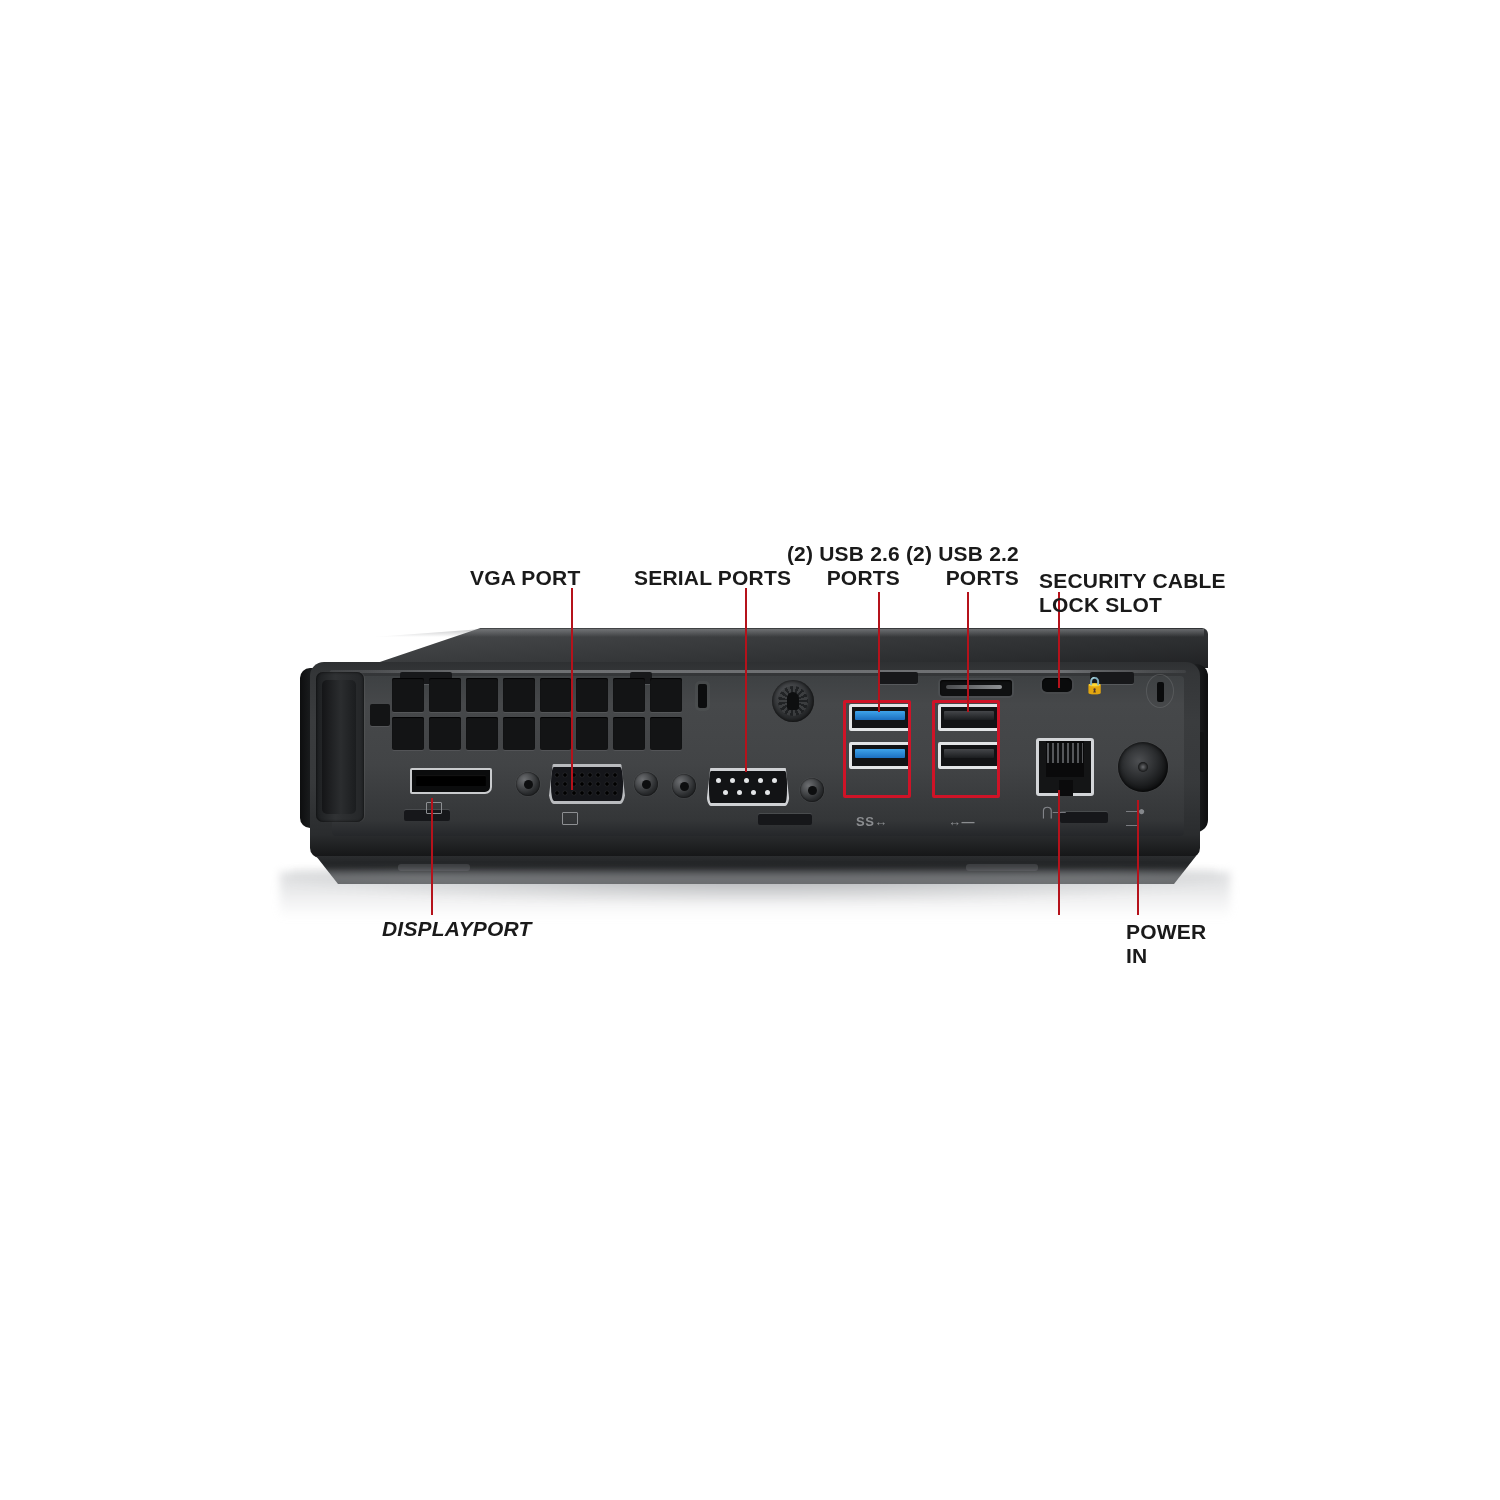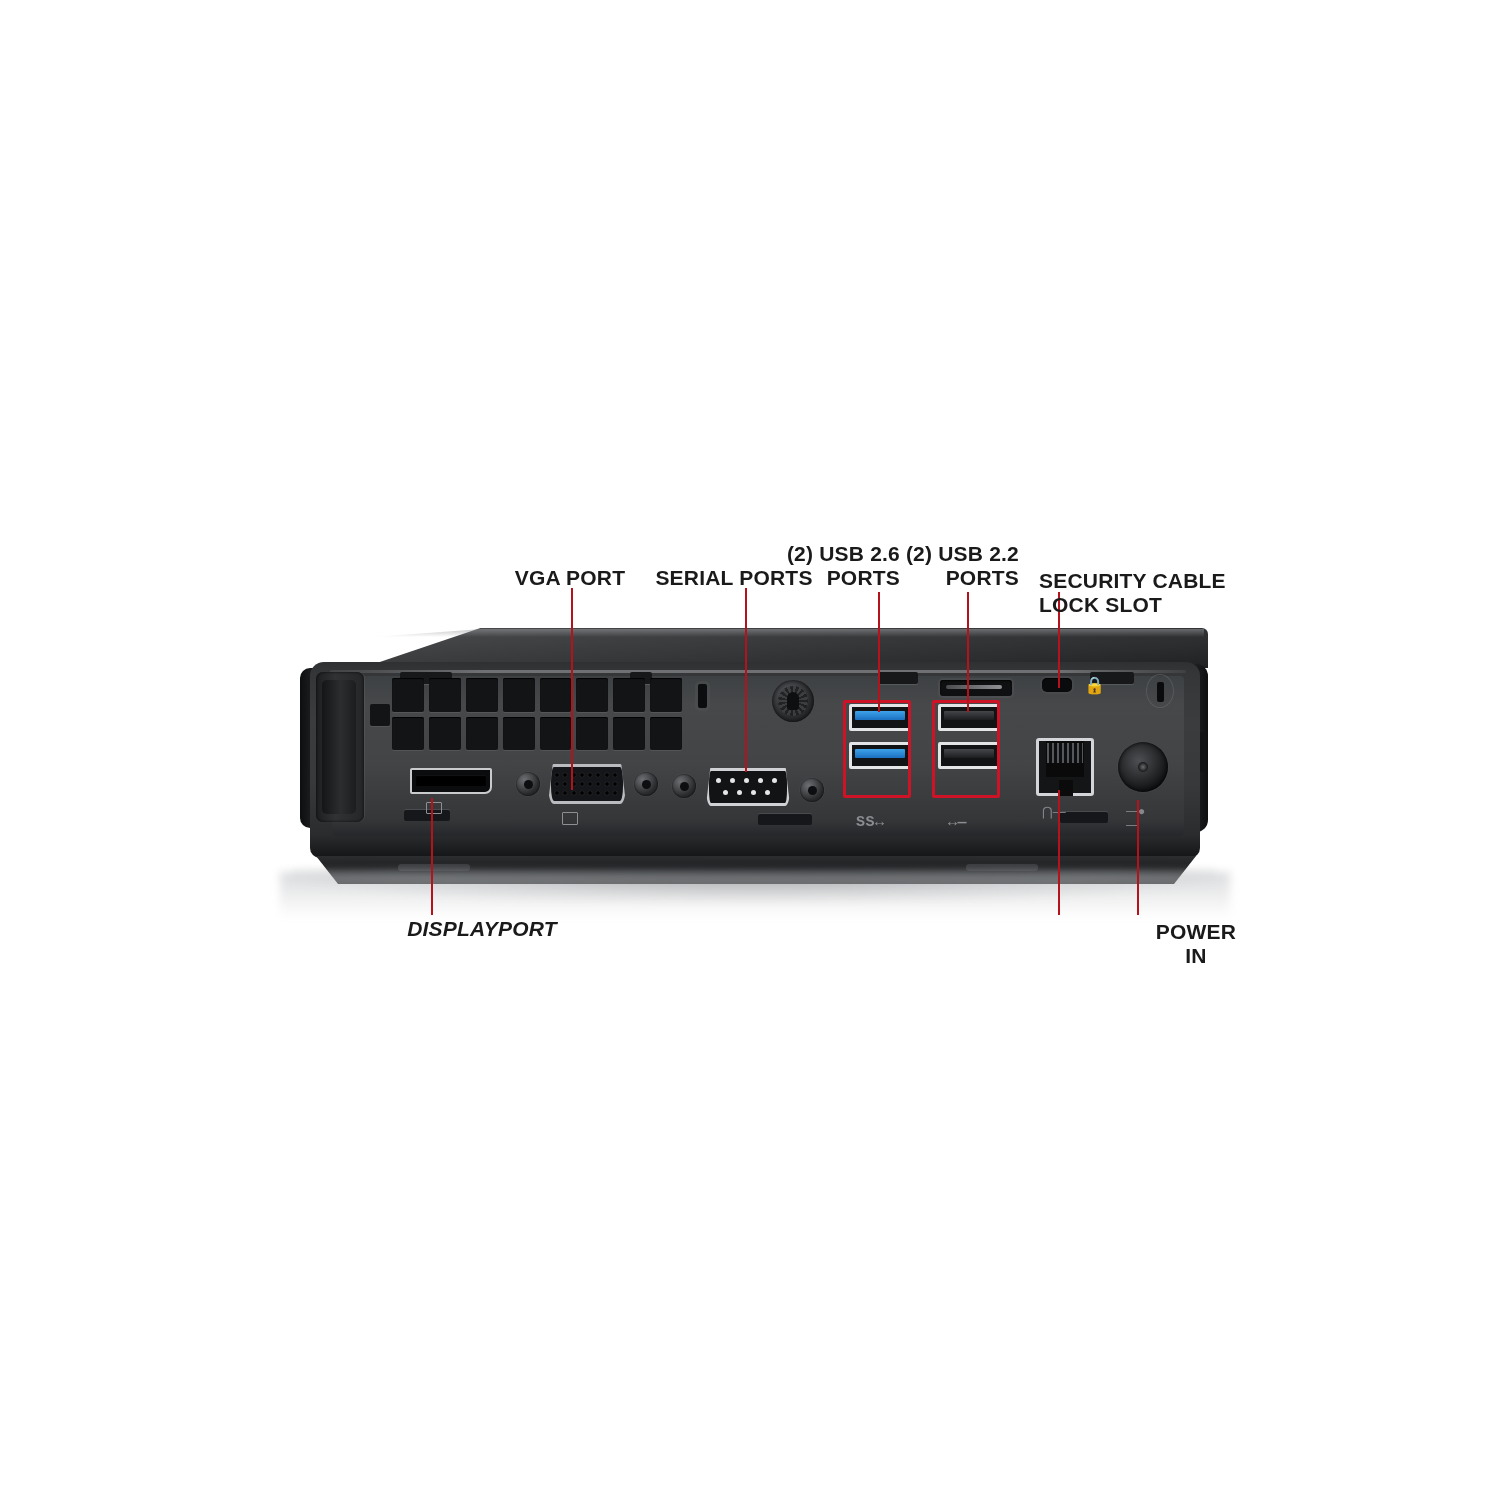--- a/index.html
+++ b/index.html
@@ -27,21 +27,21 @@
   .label {
     position: absolute;
     color: #1a1a1a;
     font-weight: bold;
     font-size: 21px;
     line-height: 24px;
     letter-spacing: 0.2px;
     white-space: pre-line;
     font-family: "Liberation Sans", sans-serif;
   }
-  .label.center { text-align: center; }
+  .label.center { text-align: left; }
   .label.right  { text-align: right; }
   .label.left   { text-align: left; }
 
   
   .leader {
     position: absolute;
     width: 2px;
     background: #b5121b;
   }
 
@@ -340,24 +340,24 @@
     width: 52px; height: 19px;
     background: #09090a;
     border-radius: 1px;
     z-index: -1;
   }
 
   
   .usb-logo {
     position: absolute;
     color: #8b8d90;
-    font-size: 15px;
+    font-size: 13px;
     font-weight: bold;
     letter-spacing: .5px;
-    font-family: Liberation Mono, monospace;
+    font-family: Liberation Sans, sans-serif;
   }
 
   
   .rj45 {
     position: absolute;
     left: 736px; top: 110px;
     width: 58px; height: 58px;
     background: #141516;
     border: 3px solid #d3d5d8;
     box-sizing: border-box;
@@ -675,16 +675,16 @@
 
   <div class="label right" style="left:819px; top:542px; width:200px;">(2) USB 2.2
 PORTS</div>
 
   <div class="label left" style="left:1039px; top:542px; width:230px;margin-top:27px;">SECURITY CABLE
 LOCK SLOT</div>
 
   <div class="label center" style="left:382px; top:917px; width:200px;font-style:italic;">DISPLAYPORT</div>
 
 
-  <div class="label left" style="left:1126px; top:920px; width:140px;text-align:center;">POWER
+  <div class="label left" style="left:1126px; top:920px; width:140px;">POWER
 IN</div>
 
 </div>
 
 </body></html>

